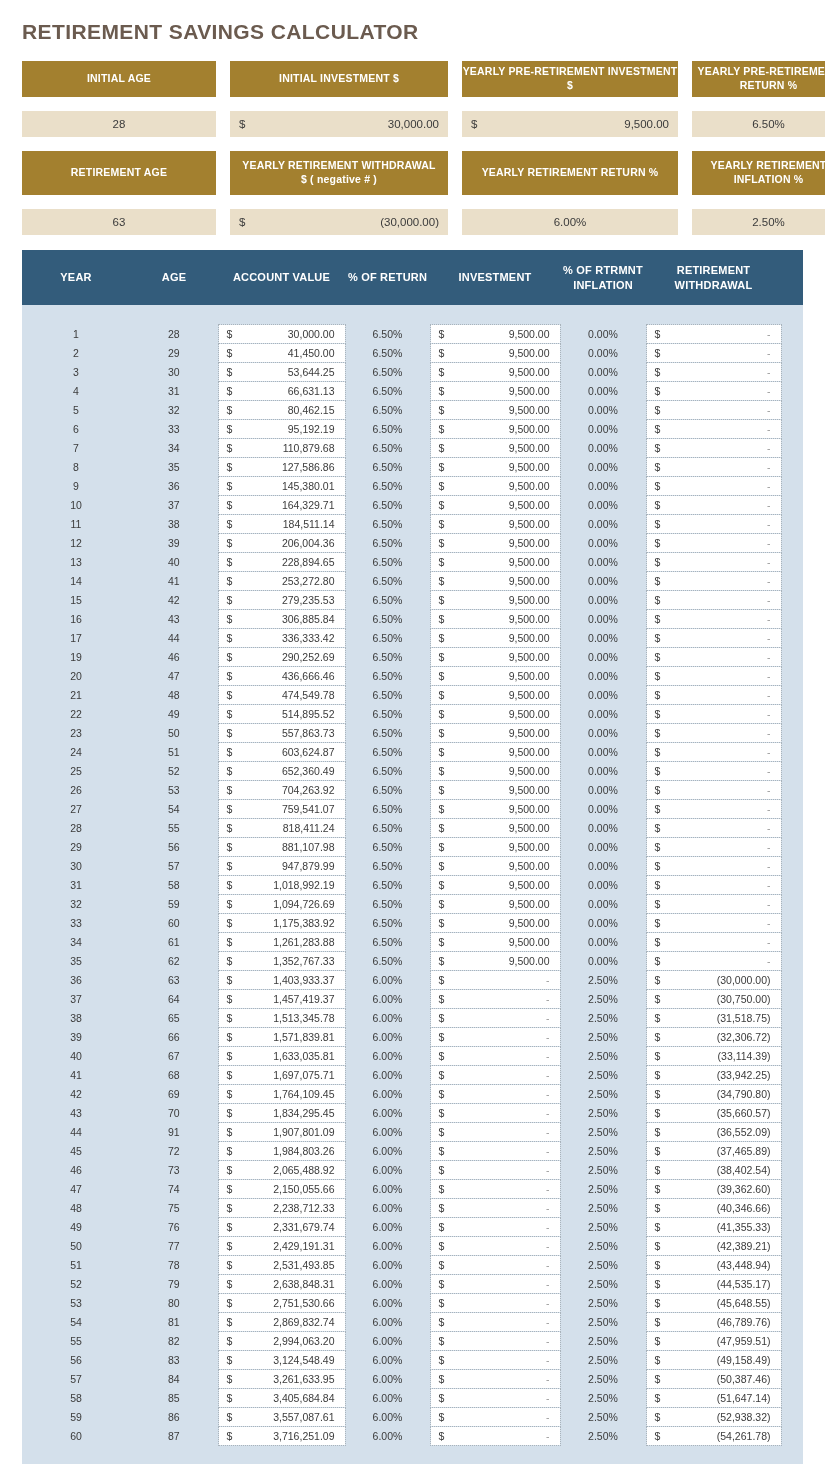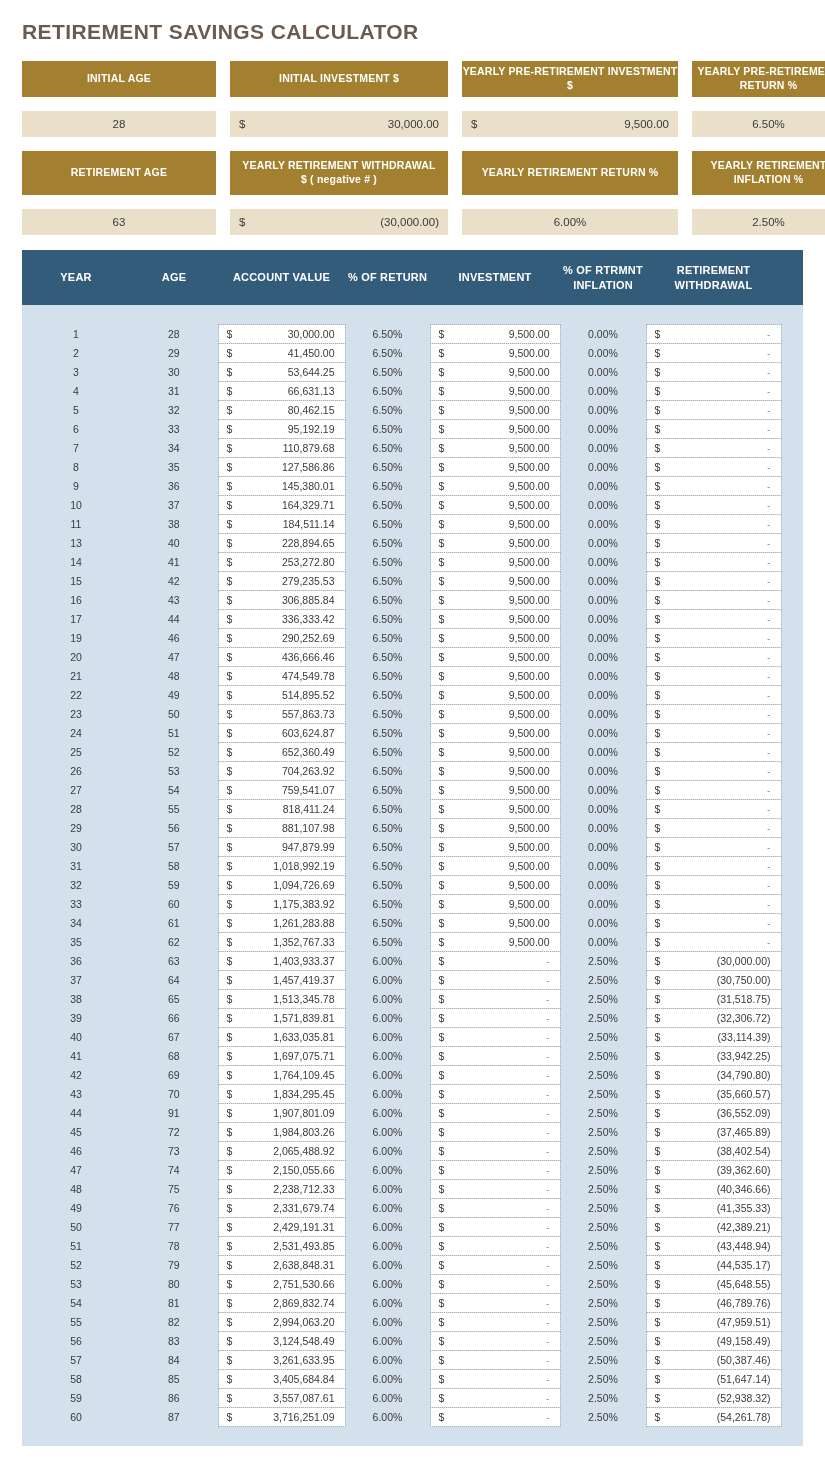--- a/index.html
+++ b/index.html
@@ -408,20 +408,45 @@
             <td class="plain">0.00%</td>
             <td class="money">
               <div class="mi">
                 <span>$</span>
                 <span class="val dash">-</span>
               </div>
             </td>
             <td class="plain"></td>
           </tr>
           <tr>
+            <td class="plain">12</td>
+            <td class="plain">39</td>
+            <td class="money">
+              <div class="mi">
+                <span>$</span>
+                <span class="val">206,004.36</span>
+              </div>
+            </td>
+            <td class="plain">6.50%</td>
+            <td class="money">
+              <div class="mi">
+                <span>$</span>
+                <span class="val">9,500.00</span>
+              </div>
+            </td>
+            <td class="plain">0.00%</td>
+            <td class="money">
+              <div class="mi">
+                <span>$</span>
+                <span class="val dash">-</span>
+              </div>
+            </td>
+            <td class="plain"></td>
+          </tr>
+          <tr>
             <td class="plain">13</td>
             <td class="plain">40</td>
             <td class="money">
               <div class="mi">
                 <span>$</span>
                 <span class="val">228,894.65</span>
               </div>
             </td>
             <td class="plain">6.50%</td>
             <td class="money">

